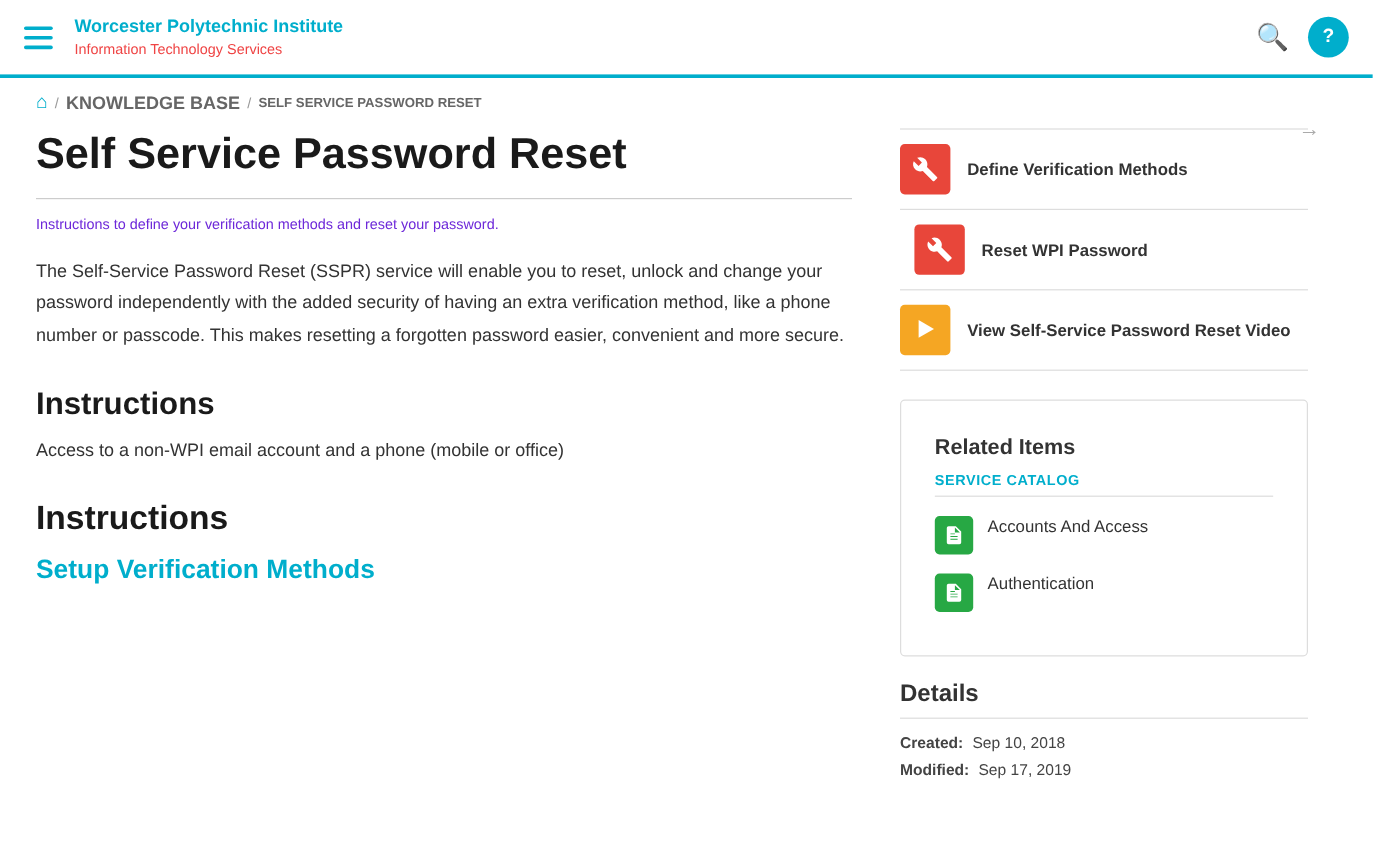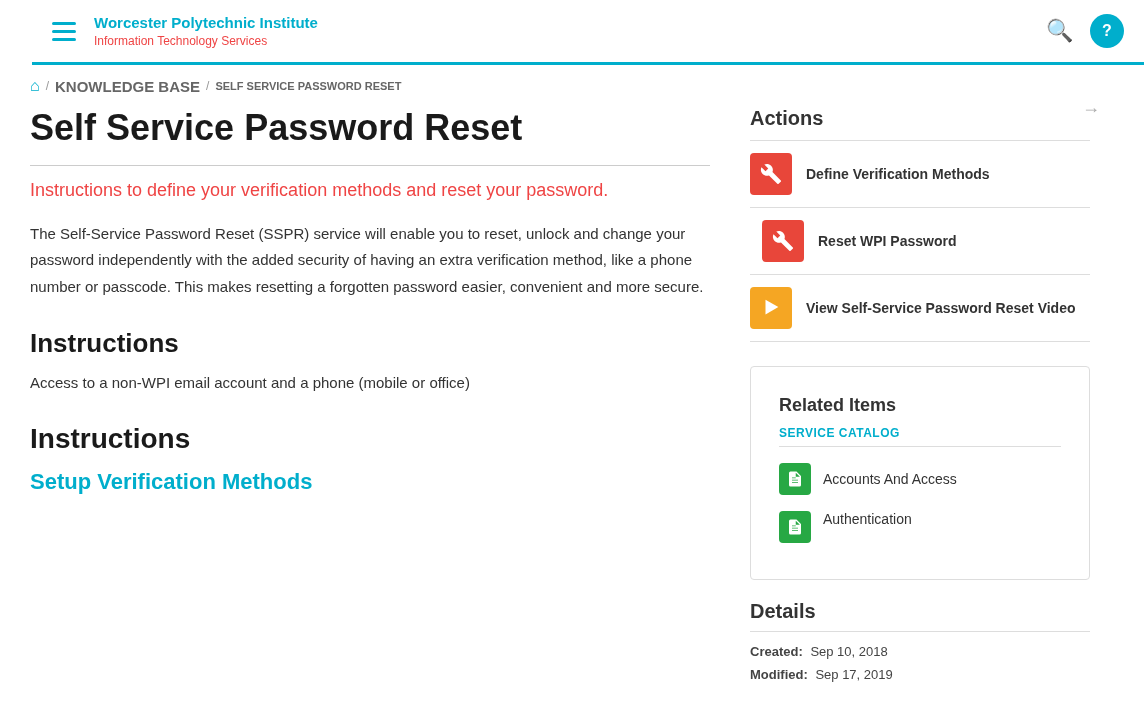--- a/index.html
+++ b/index.html
@@ -9,21 +9,21 @@
     .main-content {
       display: flex;
       padding: 0 30px 30px 30px;
       gap: 40px;
       max-width: 1144px;
     }
   </style>
 </head>
 <body>
 
-<header style="display:flex;justify-content:space-between;padding:0 20px;height:65px;background:#fff;border-bottom:3px solid #00aecc;position:relative;margin-left:32px;">
+<header style="display:flex;justify-content:space-between;padding:0 20px;height:65px;background:#fff;border-bottom:3px solid #00aecc;position:relative;">
   <div style="display:flex;align-items:center;gap:18px;">
     <div style="display:flex;flex-direction:column;gap:5px;cursor:pointer;">
       <span style="display:block;width:24px;height:3px;background:#00aecc;border-radius:2px;"></span>
       <span style="display:block;width:24px;height:3px;background:#00aecc;border-radius:2px;"></span>
       <span style="display:block;width:24px;height:3px;background:#00aecc;border-radius:2px;"></span>
     </div>
     <div style="line-height:1.35;cursor:pointer;">
       <span style="display:block;font-size:15px;font-weight:bold;color:#00aecc;">Worcester Polytechnic Institute</span>
       <span style="display:block;font-size:12px;color:#ef4444;">Information Technology Services</span>
     </div>
@@ -42,34 +42,33 @@
   <a href="#" style="color:#666;font-size:15px;font-weight:bold;text-decoration:none;">KNOWLEDGE BASE</a>
   <span style="color:#999;">/</span>
   <span style="color:#666;font-size:11px;font-weight:bold;">SELF SERVICE PASSWORD RESET</span>
 </nav>
 
 <div class="main-content" style="display:flex;padding:0 30px 30px 30px;gap:40px;max-width:1144px;">
 
   <article style="flex:1;max-width:680px;">
     <h1 style="font-size:36px;font-weight:bold;color:#1a1a1a;margin-bottom:16px;">Self Service Password Reset</h1>
     <hr style="border:none;border-top:1px solid #ccc;margin-bottom:14px;">
-    <p style="font-size:18px;color:#ef4444;margin-bottom:20px;">Instructions to define your verification methods and reset your password.</p>
+    <p style="font-size:12px;color:#6d28d9;margin-bottom:20px;">Instructions to define your verification methods and reset your password.</p>
     <p style="font-size:15px;color:#333;line-height:1.75;margin-bottom:28px;">The Self-Service Password Reset (SSPR) service will enable you to reset, unlock and change your password independently with the added security of having an extra verification method, like a phone number or passcode. This makes resetting a forgotten password easier, convenient and more secure.</p>
     <h2 style="font-size:26px;font-weight:bold;color:#1a1a1a;margin-bottom:12px;">Instructions</h2>
     <p style="font-size:15px;color:#333;line-height:1.6;margin-bottom:28px;">Access to a non-WPI email account and a phone (mobile or office)</p>
     <h2 style="font-size:28px;font-weight:bold;color:#1a1a1a;margin-bottom:14px;">Instructions</h2>
     <a href="#" style="font-size:22px;font-weight:bold;color:#00aecc;text-decoration:none;">Setup Verification Methods</a>
   </article>
 
   <aside style="width:340px;flex-shrink:0;position:relative;">
 
     <div style="position:absolute;right:-10px;top:-10px;cursor:pointer;color:#aaa;font-size:18px;">→</div>
 
     <section style="margin-bottom:24px;">
-      <h3 style="font-size:20px;font-weight:bold;color:#333;margin-bottom:10px;">Actions</h3>
 
       <div style="display:flex;align-items:center;gap:14px;padding:12px 0;border-top:1px solid #ddd;border-bottom:1px solid #ddd;cursor:pointer;">
         <div style="width:42px;height:42px;border-radius:4px;background:#e8463a;display:flex;align-items:center;justify-content:center;flex-shrink:0;">
           <svg xmlns="http://www.w3.org/2000/svg" viewBox="0 0 24 24" fill="white" width="22" height="22">
             <path d="M22.7 19l-9.1-9.1c.9-2.3.4-5-1.5-6.9-2-2-5-2.4-7.4-1.3L9 6 6 9 1.6 4.7C.4 7.1.9 10.1 2.9 12.1c1.9 1.9 4.6 2.4 6.9 1.5l9.1 9.1c.4.4 1 .4 1.4 0l2.3-2.3c.5-.4.5-1.1.1-1.4z"></path>
           </svg>
         </div>
         <span style="font-size:14px;font-weight:bold;color:#333;">Define Verification Methods</span>
       </div>
 
@@ -89,21 +88,21 @@
           </svg>
         </div>
         <span style="font-size:14px;font-weight:bold;color:#333;">View Self-Service Password Reset Video</span>
       </div>
     </section>
 
     <section style="border:1px solid #ddd;border-radius:4px;padding:28px;margin-bottom:20px;">
       <h3 style="font-size:18px;font-weight:bold;color:#333;margin-bottom:10px;">Related Items</h3>
       <div style="font-size:12px;font-weight:bold;color:#00aecc;text-transform:uppercase;letter-spacing:0.5px;margin-bottom:8px;padding-bottom:6px;border-bottom:1px solid #ddd;font-variant:small-caps;">Service Catalog</div>
 
-      <div style="display:flex;align-items:center;gap:12px;padding:8px 0;cursor:pointer;">
+      <div style="display:flex;align-items:flex-start;gap:12px;padding:8px 0;cursor:pointer;">
         <div style="width:32px;height:32px;background:#27a844;border-radius:4px;display:flex;align-items:center;justify-content:center;flex-shrink:0;">
           <svg xmlns="http://www.w3.org/2000/svg" viewBox="0 0 24 24" fill="white" width="18" height="18">
             <path d="M14 2H6a2 2 0 0 0-2 2v16a2 2 0 0 0 2 2h12a2 2 0 0 0 2-2V8l-6-6zm-1 7V3.5L18.5 9H13zM8 13h8v1H8v-1zm0 3h8v1H8v-1zm0-6h5v1H8v-1z"></path>
           </svg>
         </div>
         <span style="font-size:14px;color:#333;">Accounts And Access</span>
       </div>
 
       <div style="display:flex;align-items:flex-start;gap:12px;padding:8px 0;cursor:pointer;">
         <div style="width:32px;height:32px;background:#27a844;border-radius:4px;display:flex;align-items:center;justify-content:center;flex-shrink:0;">

